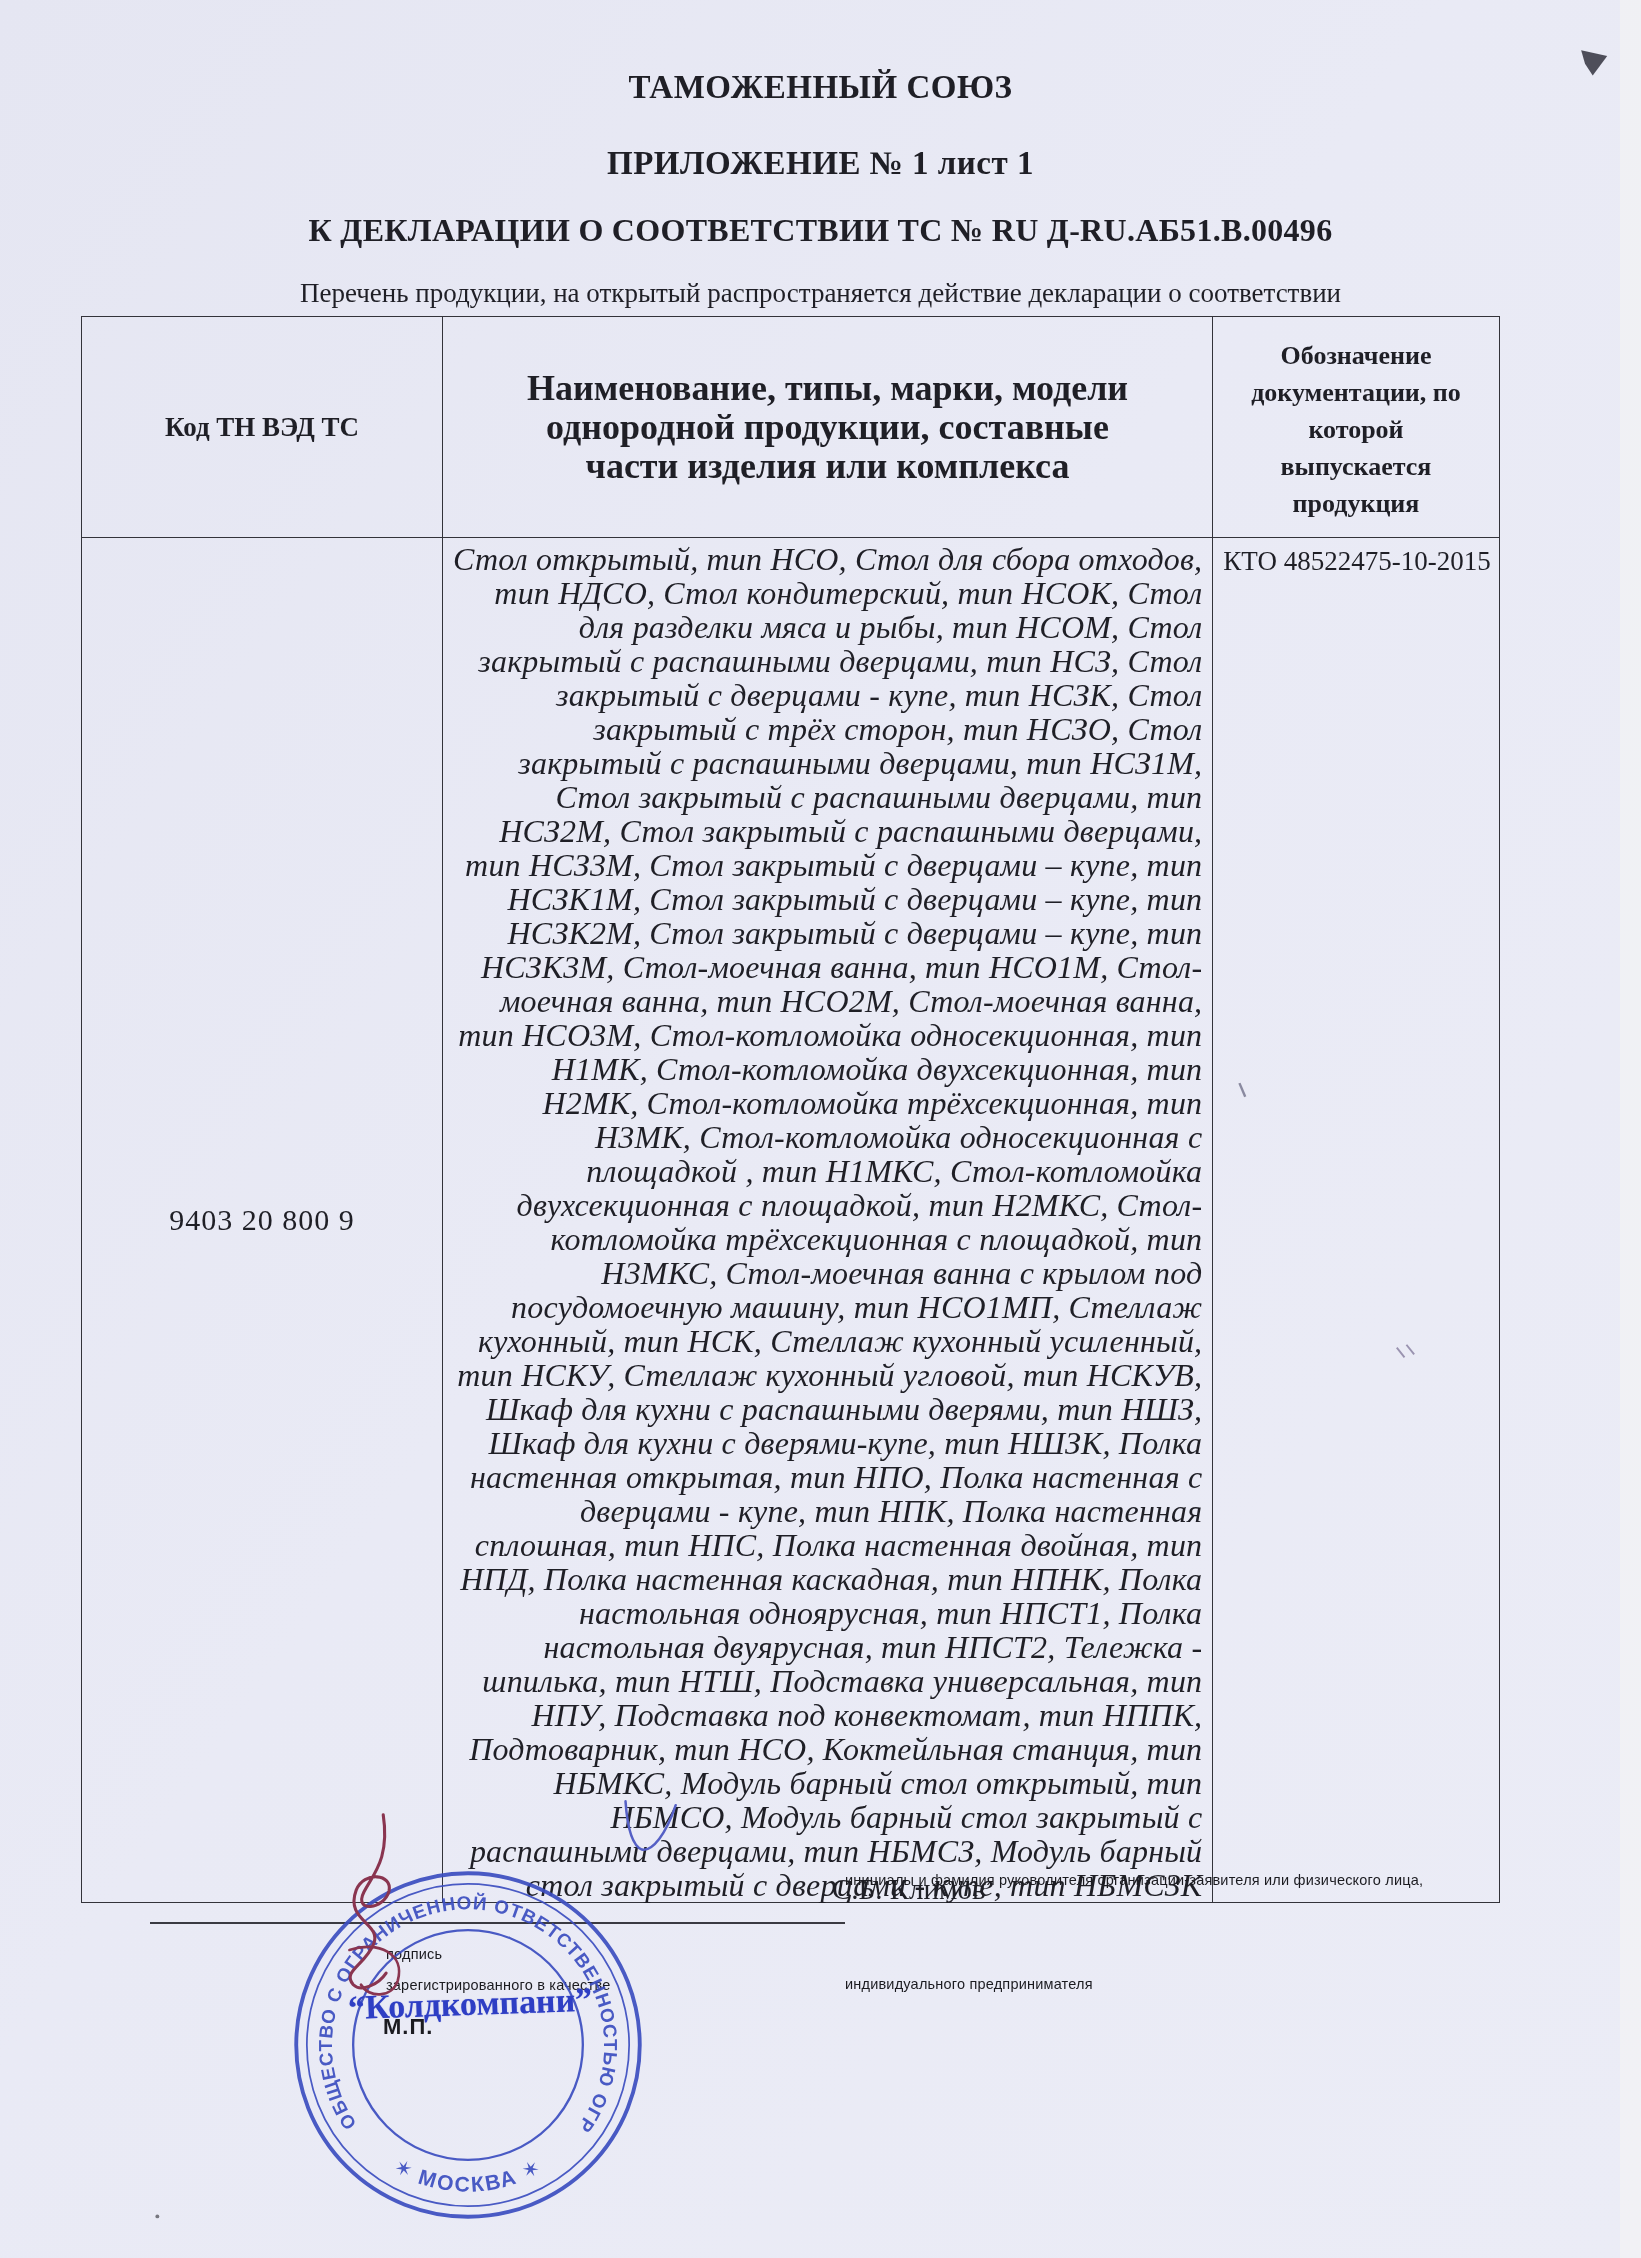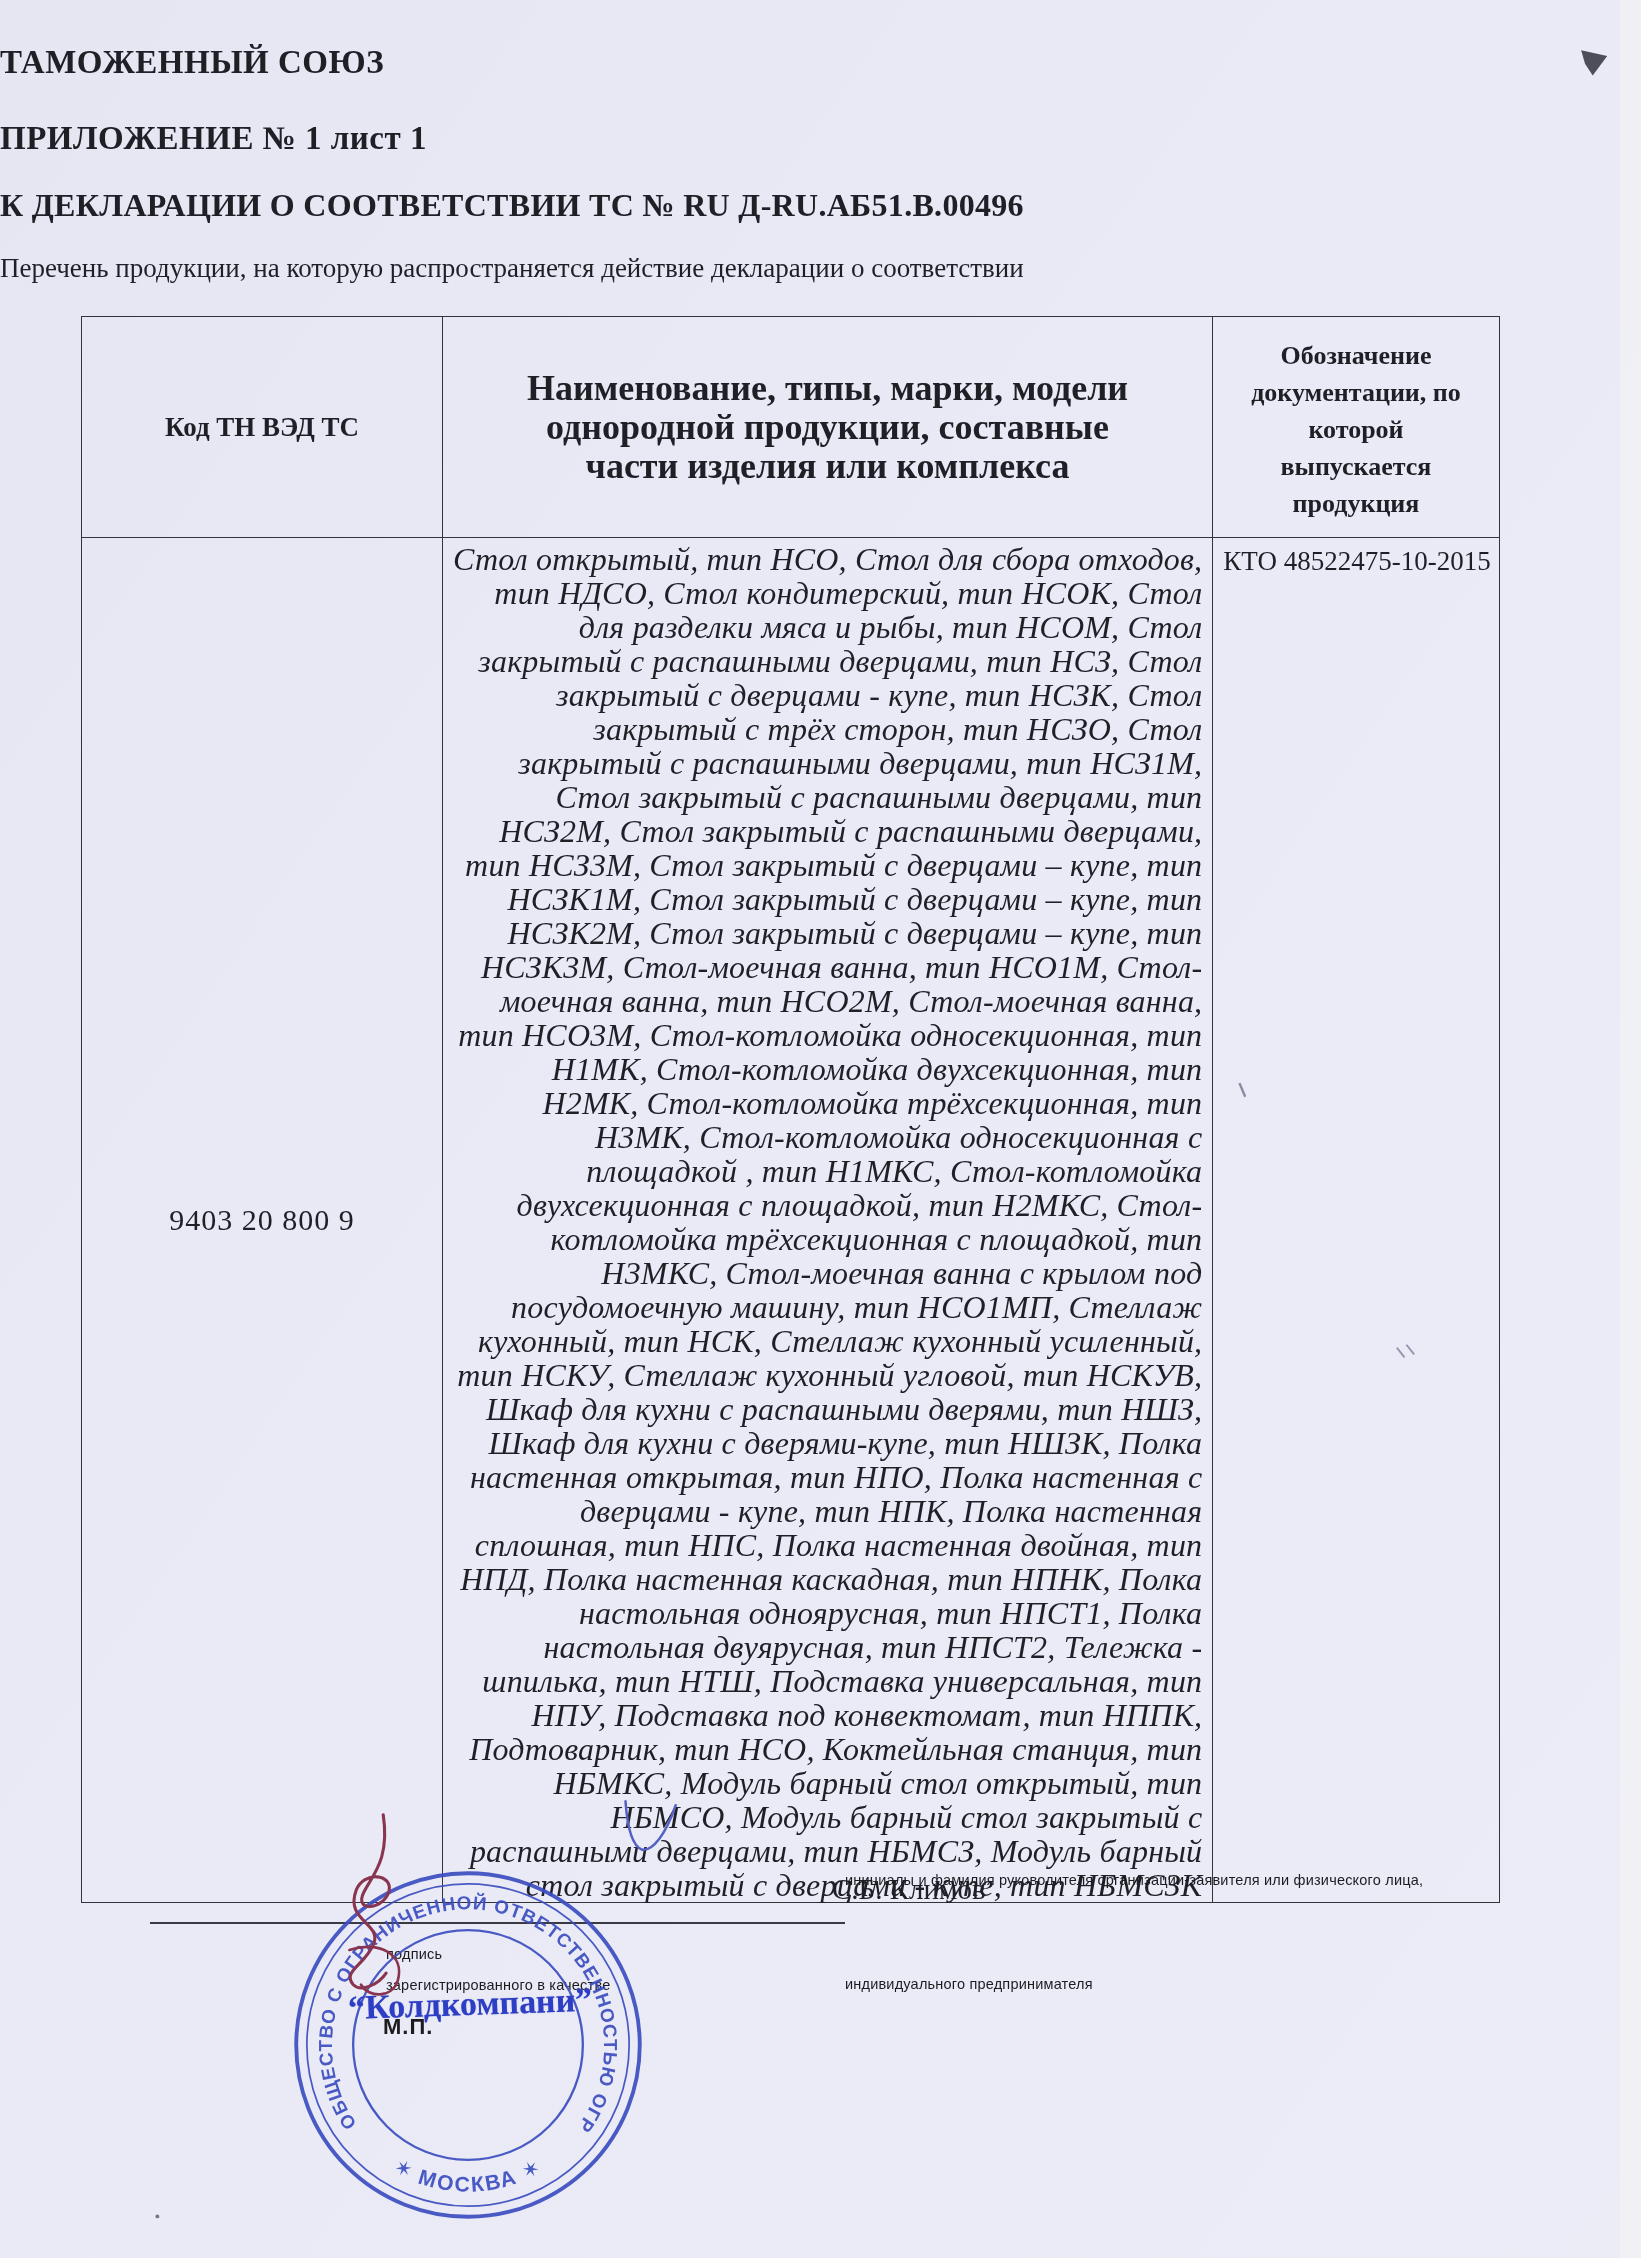--- a/index.html
+++ b/index.html
@@ -2,21 +2,21 @@
 <html lang="ru"><head>
 <meta charset="utf-8">
 <style>
   html,body{margin:0;padding:0;}
   body{
     width:1641px;height:2258px;position:relative;overflow:hidden;
     background:linear-gradient(125deg,#e5e6f2 0%,#e9eaf5 45%,#ebecf6 100%);
     font-family:"Liberation Serif","DejaVu Serif",serif;
     color:#1f1f26;
   }
-  .center-line{position:absolute;left:0;width:1641px;text-align:left;white-space:nowrap;}
+  .center-line{position:absolute;left:0;width:1641px;text-align:center;white-space:nowrap;margin-top:25px;}
   .t1{top:44px;font-size:33px;font-weight:bold;letter-spacing:0.5px;}
   .t2{top:120px;font-size:33px;font-weight:bold;letter-spacing:0.5px;}
   .t3{top:187px;font-size:32px;font-weight:bold;letter-spacing:0.3px;}
   .subtitle{top:253px;font-size:27px;font-weight:normal;}
 
   table.products{
     position:absolute;left:81px;top:316px;width:1419px;
     border-collapse:collapse;table-layout:fixed;
   }
   table.products td{border:1.9px solid #33333a;margin-top:16px;}
@@ -54,21 +54,21 @@
   }
   .overlay-svg{position:absolute;left:0;top:0;width:1641px;height:2258px;pointer-events:none;}
   .edge-strip{position:absolute;right:0;top:0;width:21px;height:2258px;background:rgba(248,249,245,.45);}
 </style>
 </head>
 <body>
 
 <div class="center-line t1">ТАМОЖЕННЫЙ СОЮЗ</div>
 <div class="center-line t2">ПРИЛОЖЕНИЕ № 1 лист 1</div>
 <div class="center-line t3">К ДЕКЛАРАЦИИ О СООТВЕТСТВИИ ТС № RU Д-RU.АБ51.В.00496</div>
-<div class="center-line subtitle">Перечень продукции, на которую распространяется действие декларации о соответствии</div>
+<div class="center-line subtitle">Перечень продукции, на открытый распространяется действие декларации о соответствии</div>
 
 <table class="products">
   <colgroup>
       <col class="w1">
       <col class="w2">
       <col class="w3">
     </colgroup>
   <tbody>
       <tr class="hdr">
     <td class="h-code">Код ТН ВЭД ТС</td>

